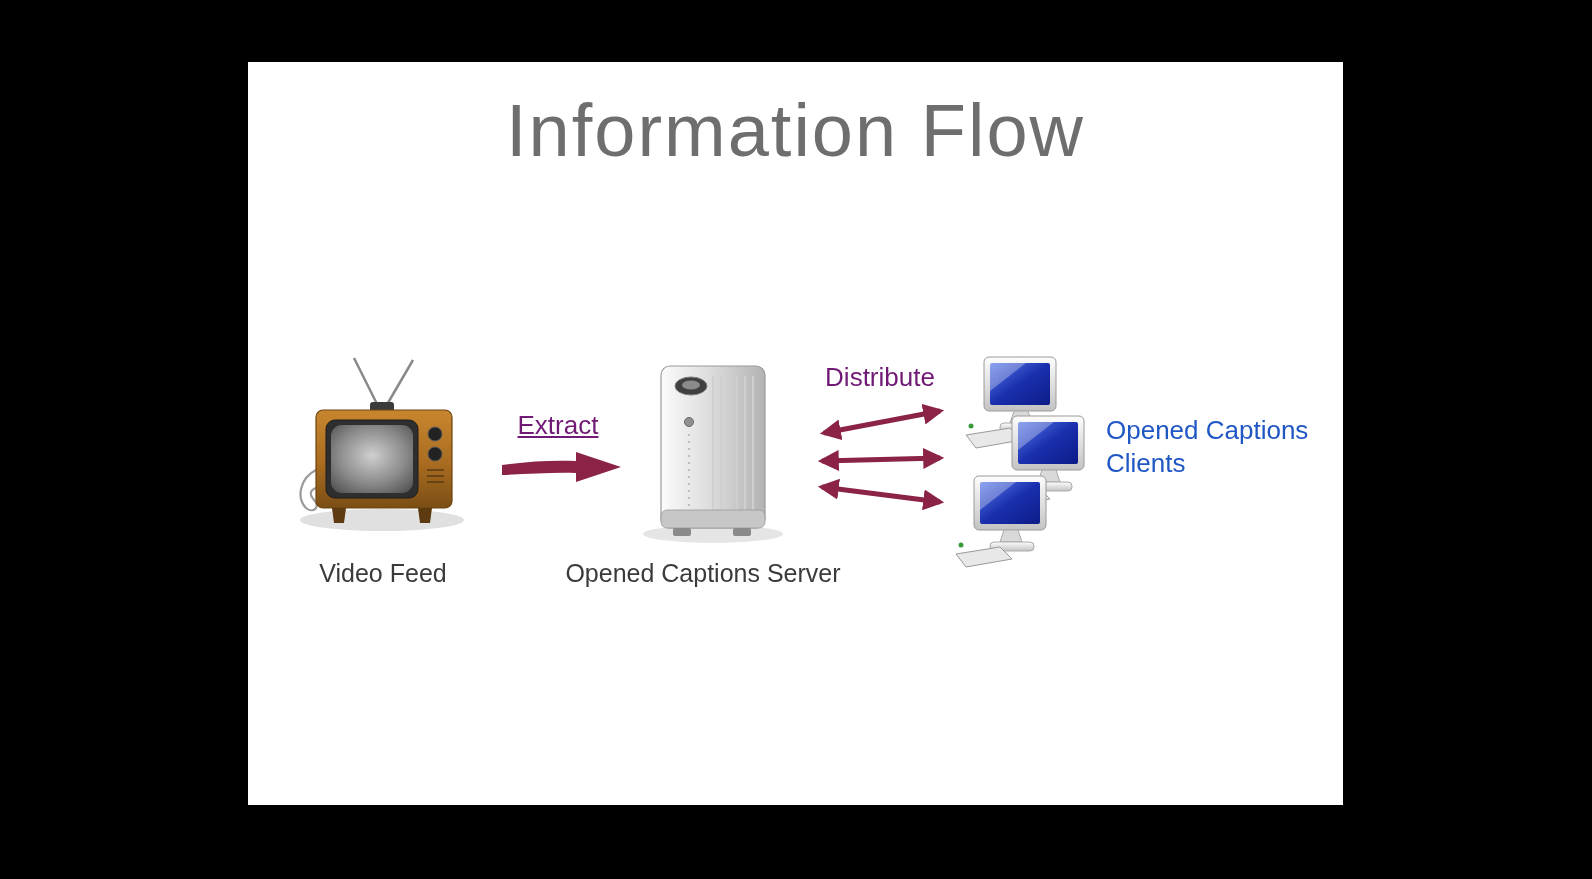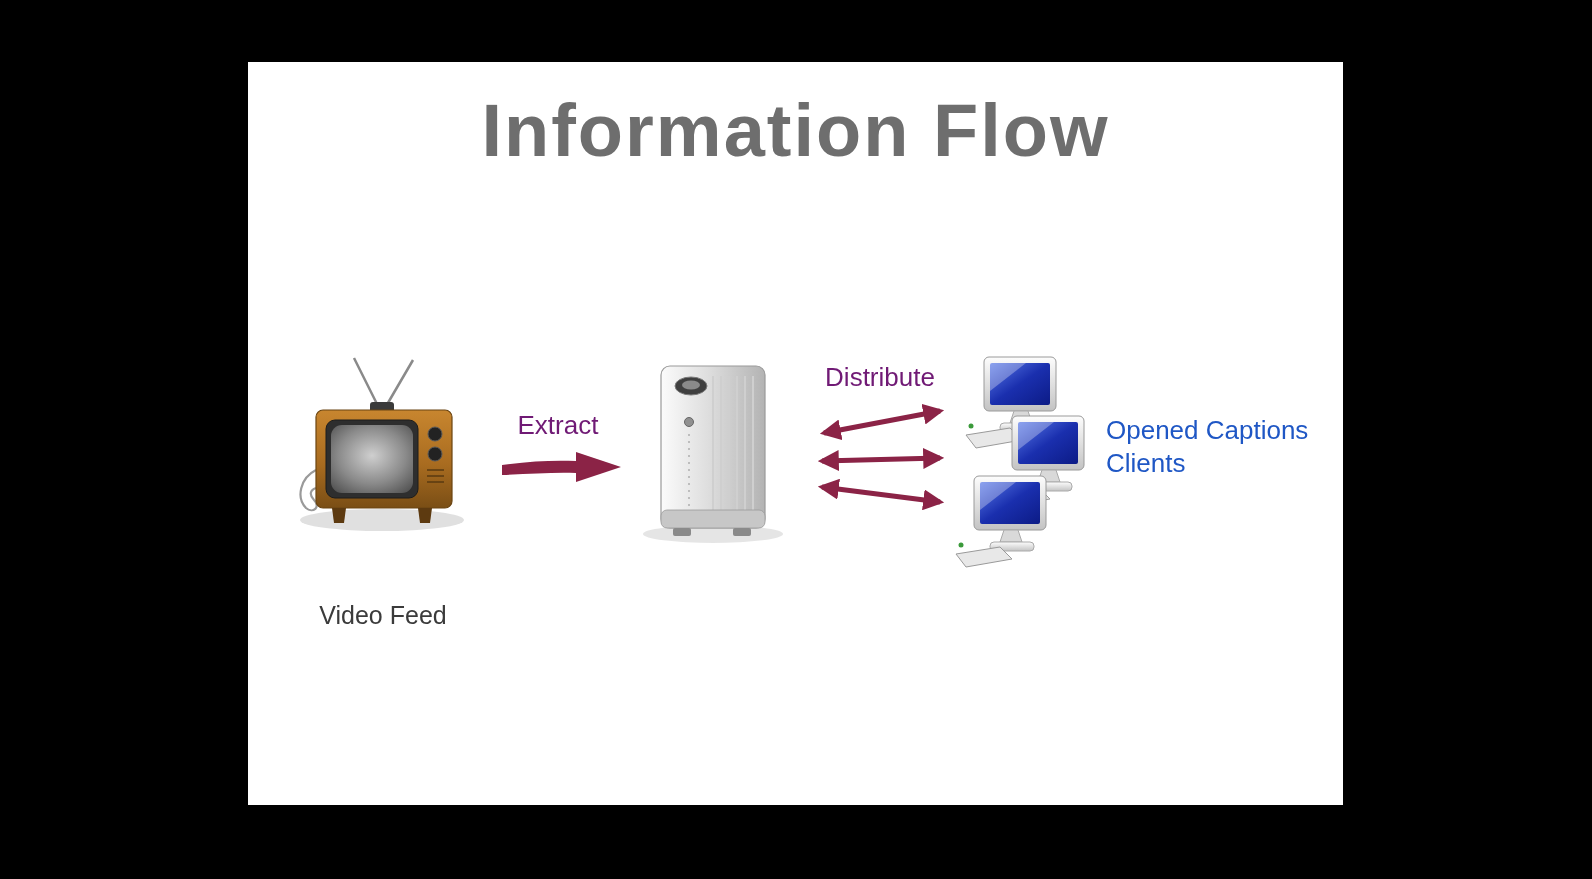--- a/index.html
+++ b/index.html
@@ -25,21 +25,21 @@
     height: 743px;
     background: #ffffff;
   }
   .slide-title {
     position: absolute;
     top: 26px;
     left: 0;
     width: 100%;
     text-align: center;
     font-size: 74px;
-    font-weight: 700;
+    font-weight: 400;
     letter-spacing: 2px;
     color: #6e6e6e;
   }
   .node-label {
     position: absolute;
     text-align: center;
     font-size: 25px;
     color: #3b3b3b;
   }
   .edge-label {
@@ -89,23 +89,23 @@
         <rect x="22" y="60" width="136" height="98" rx="7" fill="url(#tvBody)" stroke="#6b4512" stroke-width="1.2"></rect>
         <rect x="32" y="70" width="92" height="78" rx="9" fill="#2e2e2e" stroke="#1c1c1c"></rect>
         <rect x="37" y="75" width="82" height="68" rx="11" fill="url(#tvScreen)"></rect>
         <circle cx="141" cy="84" r="7" fill="#222" stroke="#5a5a5a"></circle>
         <circle cx="141" cy="104" r="7" fill="#222" stroke="#5a5a5a"></circle>
         <path d="M133,120 H150 M133,126 H150 M133,132 H150" stroke="#5a3a10" stroke-width="1.6"></path>
         <polygon points="38,158 52,158 50,173 40,173" fill="#5d3a10"></polygon>
         <polygon points="124,158 138,158 136,173 126,173" fill="#5d3a10"></polygon>
       </svg>
     </div>
-    <div class="node-label" style="left:40px; top:497px; width:190px;margin-top:42px;">Video Feed</div>
-
-    <div class="edge-label" style="left:255px; top:348px; width:110px;">Extract</div>
+    <div class="node-label" style="left:40px; top:497px; width:190px;">Video Feed</div>
+
+    <div class="edge-label" style="left:255px; top:348px; width:110px;text-decoration:underline;">Extract</div>
     <div class="icon-wrap" style="left:252px; top:384px; width:125px; height:40px;">
       <svg width="125" height="40" viewBox="0 0 125 40">
         <path d="M2,19 C30,15 55,14 76,15 L76,6 L121,21 L76,36 L76,27 C55,26 30,28 2,29 Z" fill="#8b2346"></path>
       </svg>
     </div>
 
     <div class="icon-wrap" style="left:385px; top:298px; width:160px; height:185px;">
       <svg width="160" height="185" viewBox="0 0 160 185">
         <defs>
           <linearGradient id="srvGrad" x1="0" y1="0" x2="1" y2="0">
@@ -126,20 +126,21 @@
         </g>
         <rect x="28" y="150" width="104" height="18" rx="6" fill="#c7c7c7" stroke="#9a9a9a" stroke-width="0.8"></rect>
         <ellipse cx="58" cy="26" rx="16" ry="9" fill="#3f3f3f" stroke="#7a7a7a"></ellipse>
         <ellipse cx="58" cy="25" rx="9" ry="4.5" fill="#8a8a8a"></ellipse>
         <circle cx="56" cy="62" r="4.5" fill="#909090" stroke="#666"></circle>
         <line x1="56" y1="74" x2="56" y2="148" stroke="#bdbdbd" stroke-width="2" stroke-dasharray="2,5"></line>
         <rect x="40" y="168" width="18" height="8" rx="2" fill="#8a8a8a"></rect>
         <rect x="100" y="168" width="18" height="8" rx="2" fill="#8a8a8a"></rect>
       </svg>
     </div>
+    <div class="node-label" style="left:300px; top:497px; width:310px;">Opened Captions Server</div>
 
     <div class="edge-label" style="left:567px; top:300px; width:130px;">Distribute</div>
     <div class="icon-wrap" style="left:560px; top:335px; width:150px; height:120px;">
       <svg width="150" height="120" viewBox="0 0 150 120">
         <defs>
           <marker id="ah" viewBox="0 0 10 10" refX="8" refY="5" markerWidth="4.2" markerHeight="4.2" orient="auto-start-reverse">
             <path d="M0,0 L10,5 L0,10 Z" fill="#8b2346"></path>
           </marker>
         </defs>
         <line x1="16" y1="36" x2="132" y2="14" stroke="#8b2346" stroke-width="5" marker-start="url(#ah)" marker-end="url(#ah)"></line>

